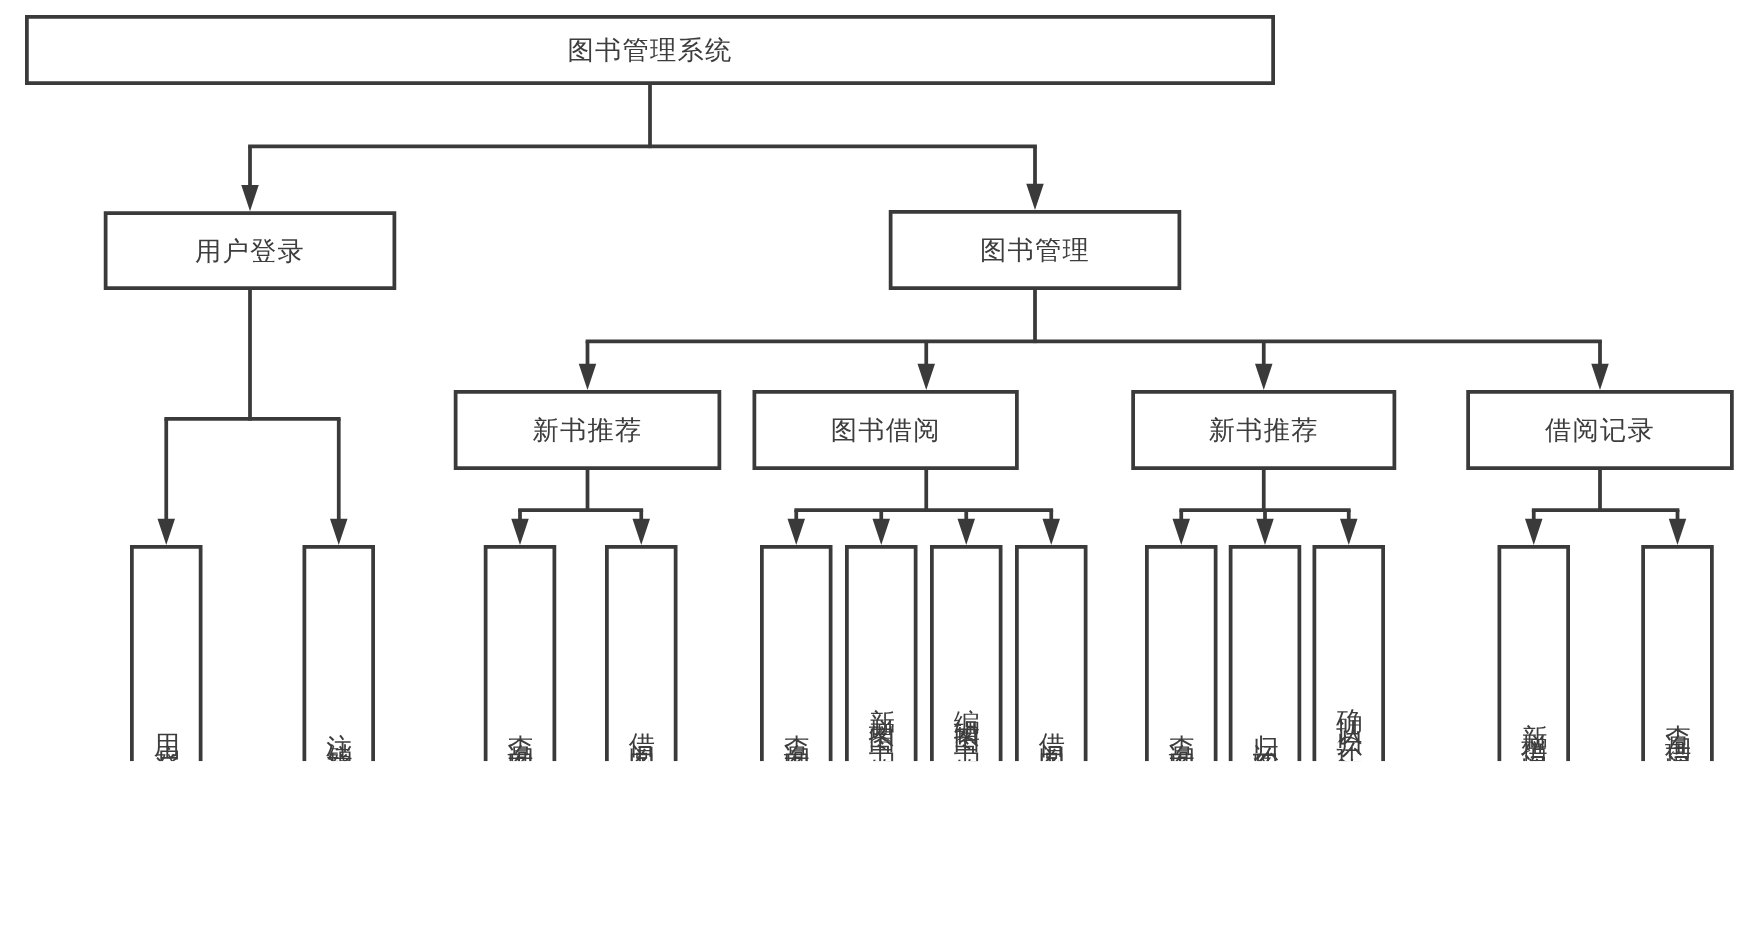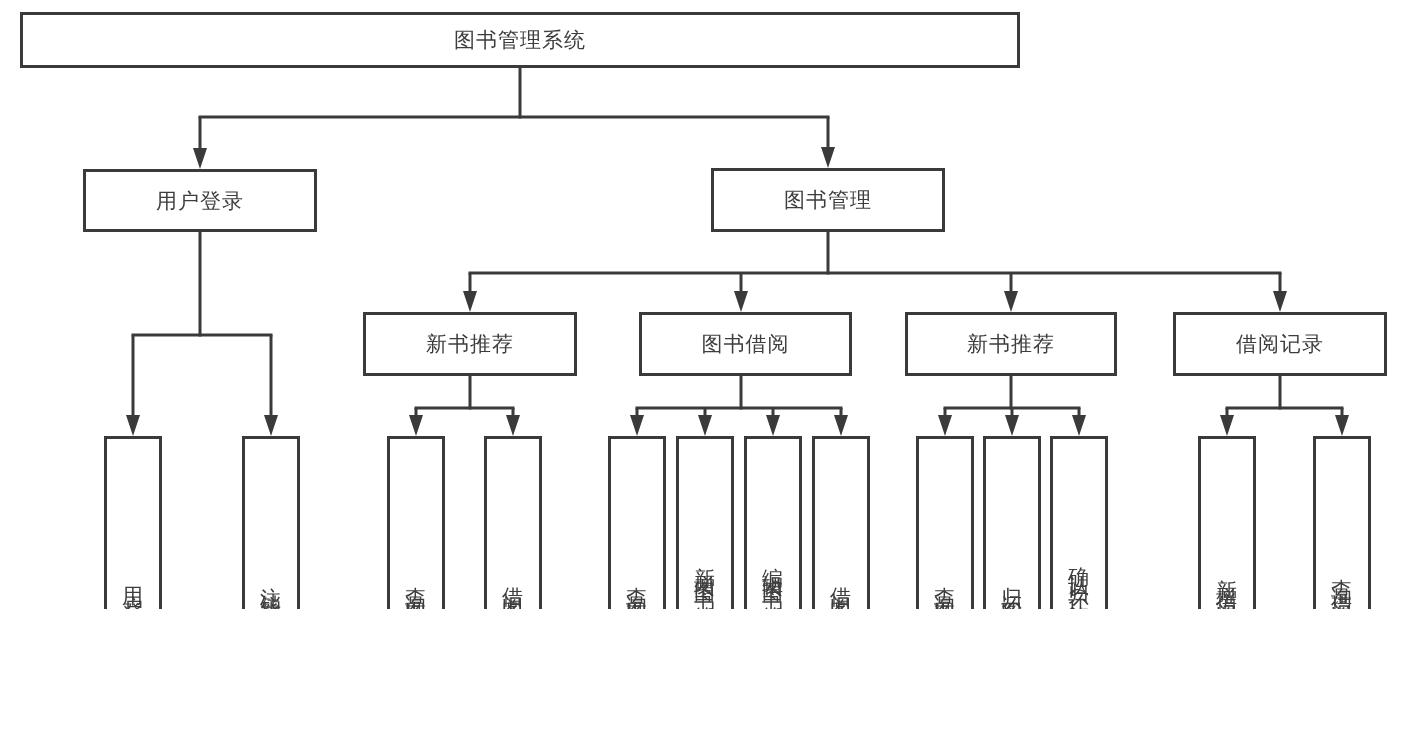--- a/index.html
+++ b/index.html
@@ -133,21 +133,21 @@
       <polygon points="1335,415 1349,415 1342,436"></polygon>
     </g>
   </svg>
 
   <div class="box" style="left:20px; top:12px; width:1000px; height:56px;">图书管理系统</div>
 
   <div class="box" style="left:83px; top:169px; width:234px; height:63px;">用户登录</div>
   <div class="box" style="left:711px; top:168px; width:234px; height:64px;">图书管理</div>
 
   <div class="box" style="left:363px; top:312px; width:214px; height:64px;">新书推荐</div>
-  <div class="box" style="left:639px; top:312px; width:213px; height:64px;">图书借阅</div>
+  <div class="box" style="left:602px; top:312px; width:213px; height:64px;">图书借阅</div>
   <div class="box" style="left:905px; top:312px; width:212px; height:64px;">新书推荐</div>
   <div class="box" style="left:1173px; top:312px; width:214px; height:64px;">借阅记录</div>
 
   <div class="box vertical" style="left:104px; top:436px; width:58px; height:299px;">用户登录</div>
   <div class="box vertical" style="left:242px; top:436px; width:58px; height:299px;">注销登录</div>
 
   <div class="box vertical" style="left:387px; top:436px; width:58px; height:299px;">查询图书</div>
   <div class="box vertical" style="left:484px; top:436px; width:58px; height:299px;">借阅图书</div>
 
   <div class="box vertical" style="left:608px; top:436px; width:58px; height:299px;">查询图书</div>

